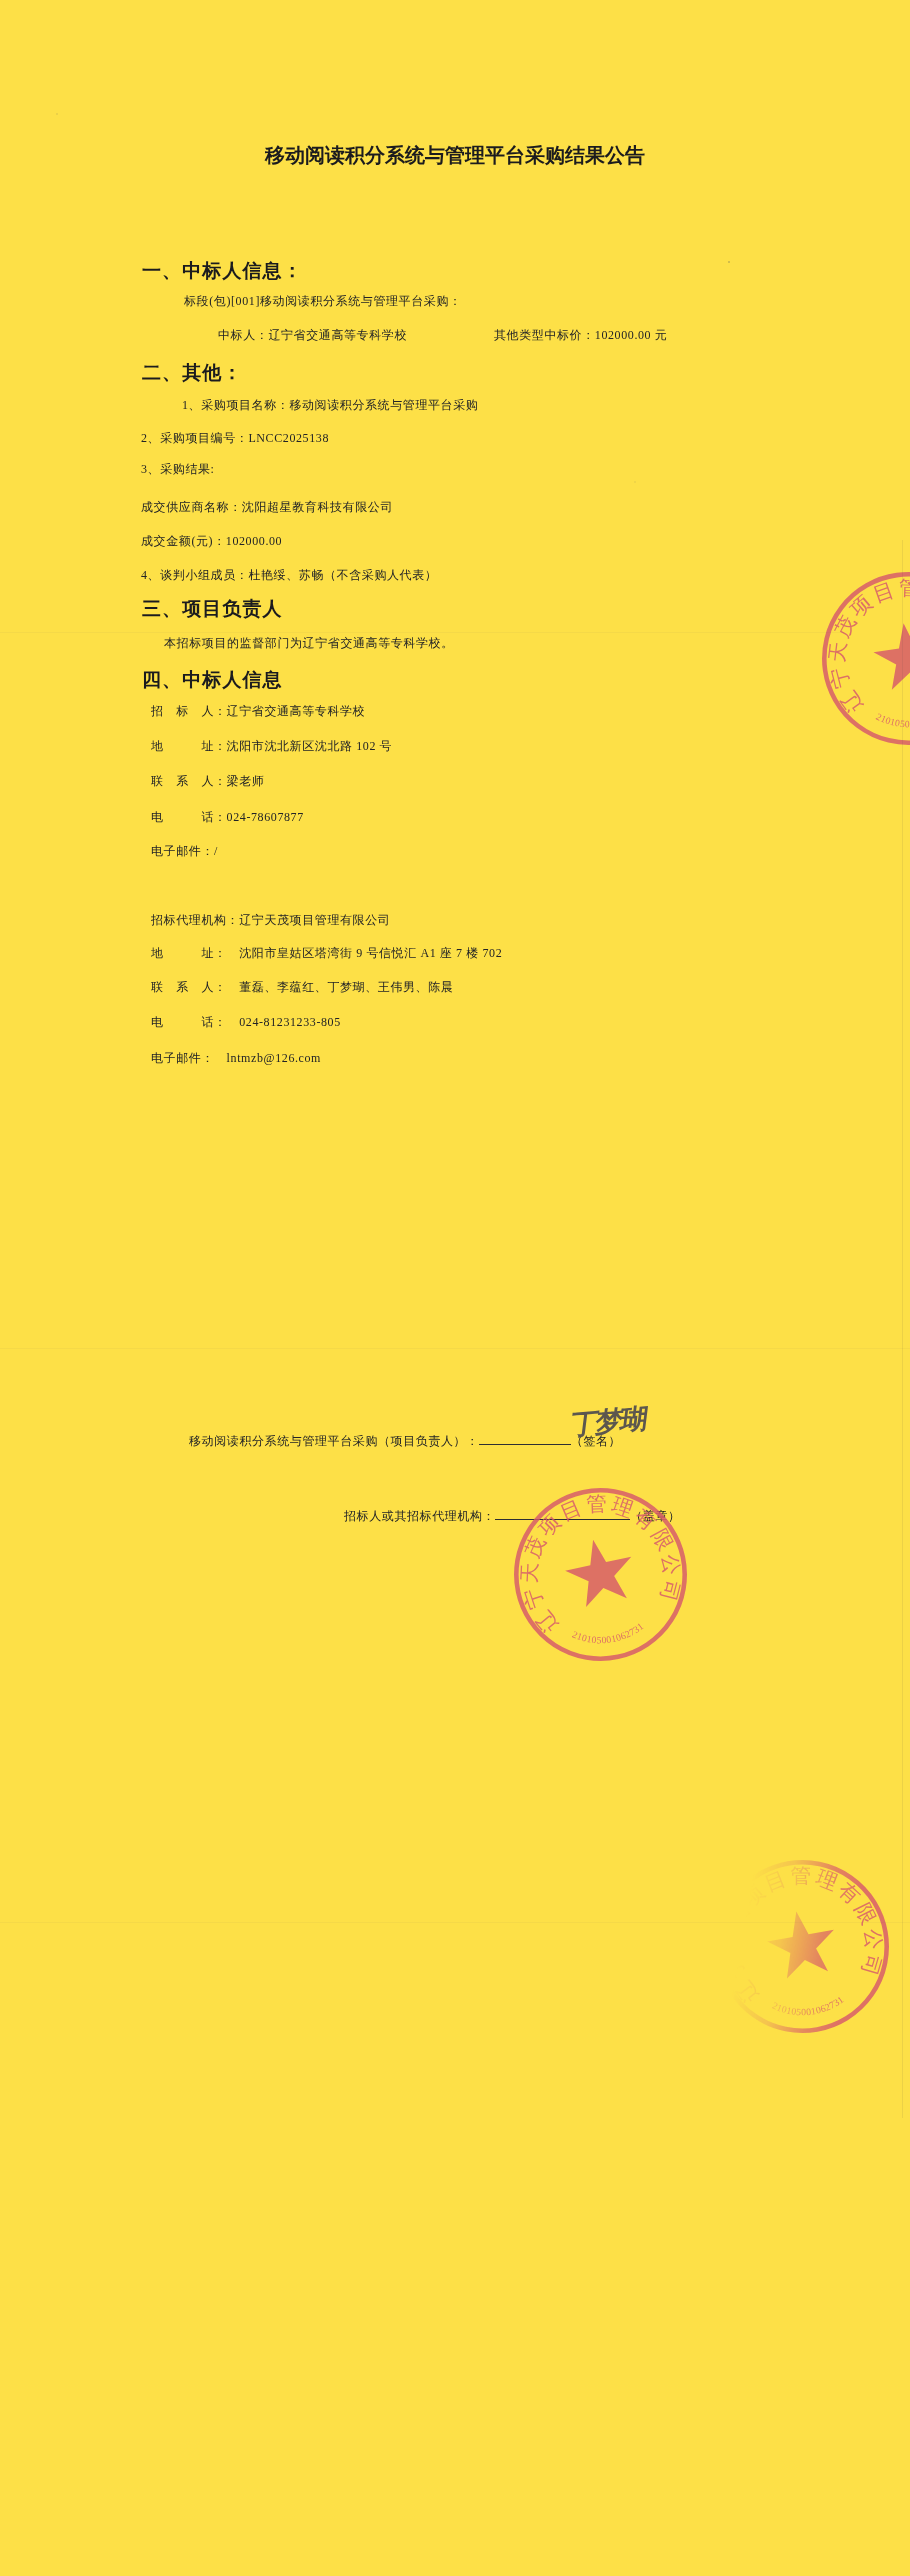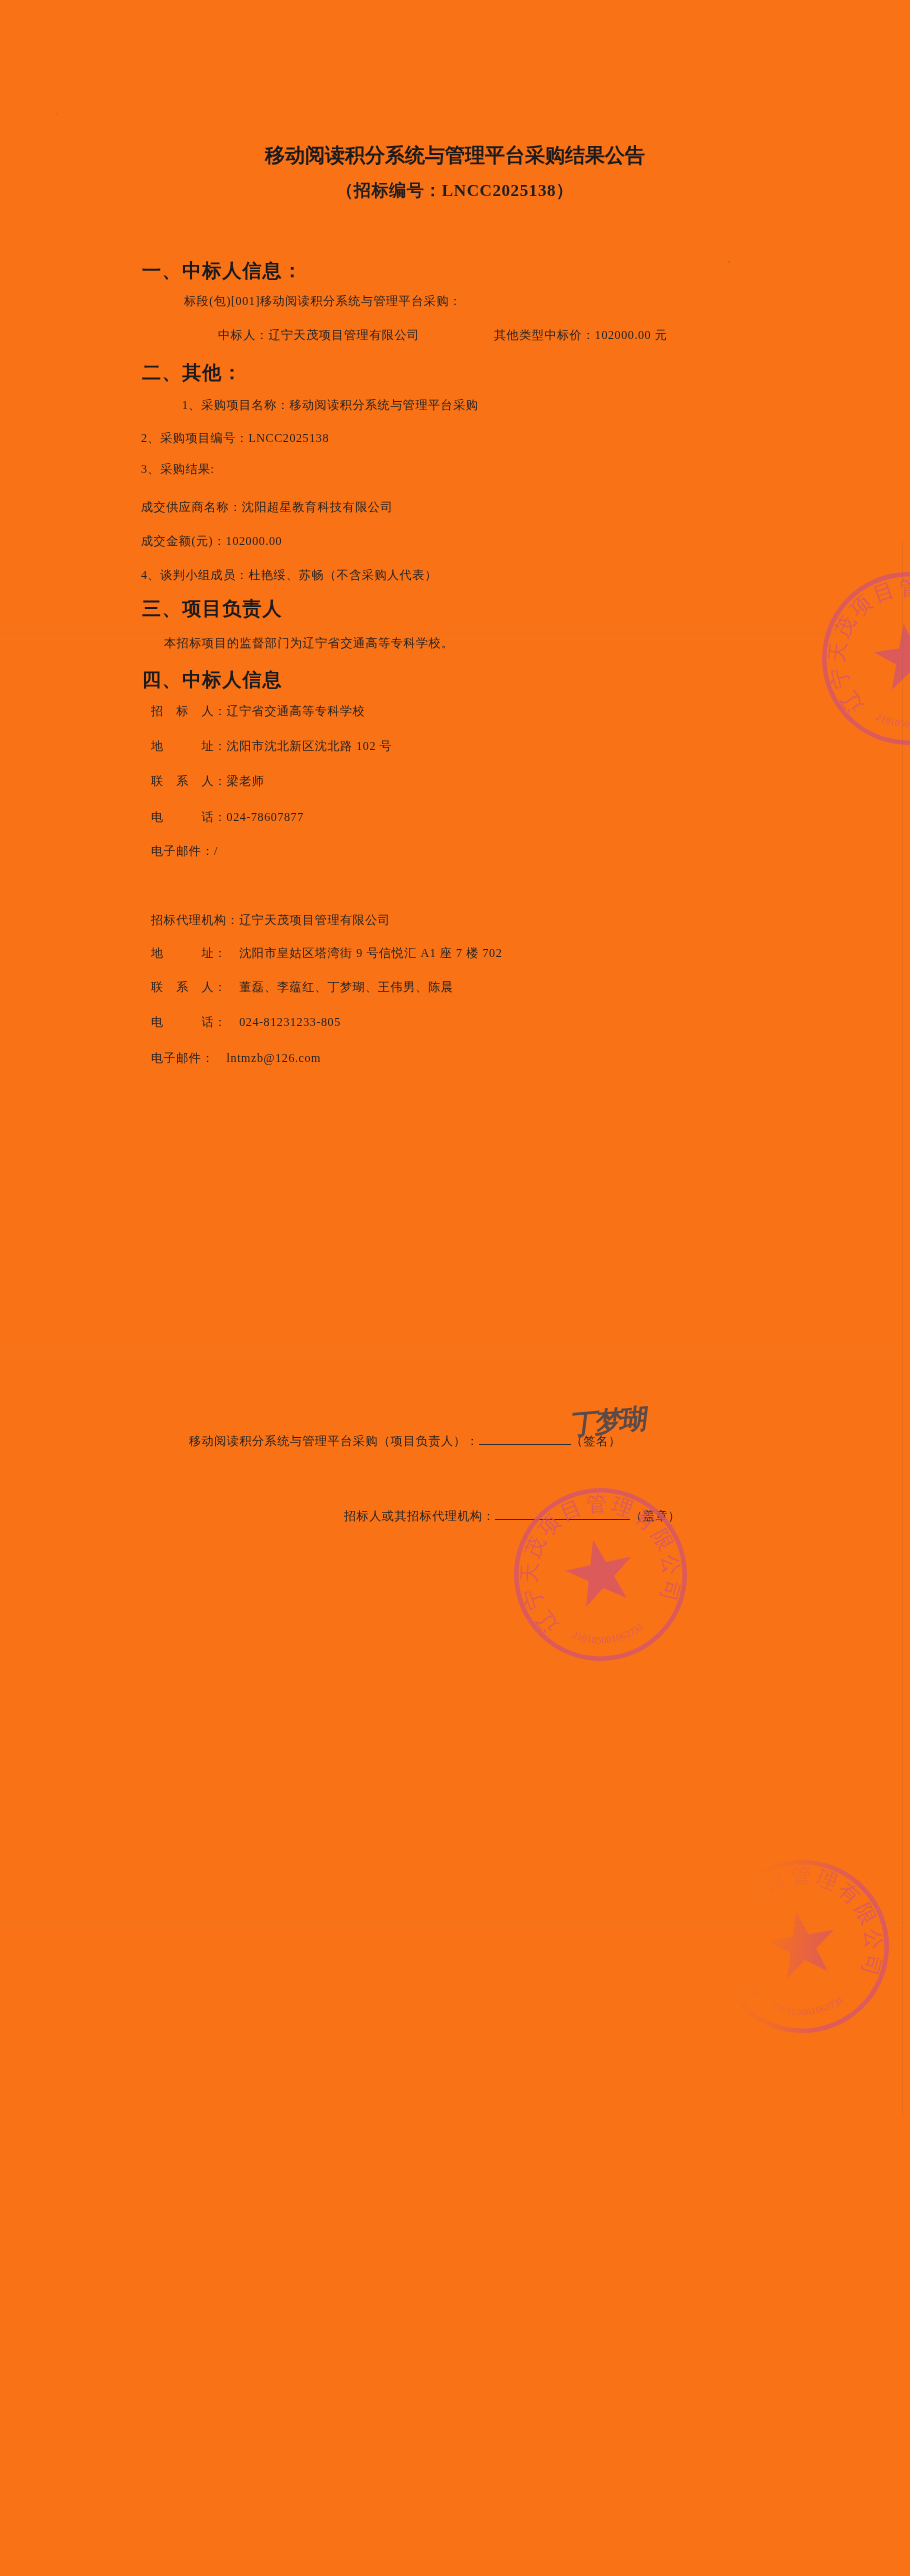--- a/index.html
+++ b/index.html
@@ -1,20 +1,20 @@
 <!DOCTYPE html>
 <html style="font-size:9.2px"><head>
 <meta charset="utf-8">
 <style>
   html,body{margin:0;padding:0;background:#ffffff;}
   .page{
     position:relative;
     width:910px;height:2576px;
     margin:0 auto;
-    background:#f97316;
+    background:#fde047;
     overflow:hidden;
     font-family:"Liberation Serif","DejaVu Serif",serif;
     color:#222326;
   }
   .line{position:absolute;white-space:pre;font-size:12px;letter-spacing:0.6px;line-height:1.2;}
   .heading{font-weight:bold;font-size:19px;letter-spacing:1.1px;color:#1b1b1e;text-align:right;}
   .doc-title{position:absolute;left:0;width:100%;text-align:center;top:142px;
     font-size:20px;font-weight:bold;letter-spacing:0px;color:#1b1b1e;white-space:pre;}
   .doc-subtitle{position:absolute;left:0;width:100%;text-align:center;top:179px;
     font-size:17px;font-weight:bold;letter-spacing:0.6px;color:#1f1f22;white-space:pre;}
@@ -36,25 +36,24 @@
   .hline{height:1.1px;background:rgba(90,90,90,0.05);}
   .vline{width:1.1px;background:rgba(70,70,70,0.09);}
   .speck{width:2.3px;height:1.7px;background:rgba(90,90,90,0.35);border-radius:1.1px;}
 </style>
 </head>
 <body>
 
 <div class="page">
 
   <div class="doc-title">移动阅读积分系统与管理平台采购结果公告</div>
-  <div class="doc-subtitle">（招标编号：LNCC2025138）</div>
 
   <div class="line heading" style="left:142px;top:260px">一、中标人信息：</div>
   <div class="line" style="left:184px;top:294px">标段(包)[001]移动阅读积分系统与管理平台采购：</div>
-  <div class="line" style="left:218px;top:328px">中标人：辽宁天茂项目管理有限公司</div>
+  <div class="line" style="left:218px;top:328px">中标人：辽宁省交通高等专科学校</div>
   <div class="line" style="left:494px;top:328px">其他类型中标价：102000.00 元</div>
 
   <div class="line heading" style="left:142px;top:362px">二、其他：</div>
   <div class="line" style="left:182px;top:398px">1、采购项目名称：移动阅读积分系统与管理平台采购</div>
   <div class="line" style="left:141px;top:431px">2、采购项目编号：LNCC2025138</div>
   <div class="line" style="left:141px;top:462px">3、采购结果:</div>
   <div class="line" style="left:141px;top:500px">成交供应商名称：沈阳超星教育科技有限公司</div>
   <div class="line" style="left:141px;top:534px">成交金额(元)：102000.00</div>
   <div class="line" style="left:141px;top:568px">4、谈判小组成员：杜艳绥、苏畅（不含采购人代表）</div>
 

